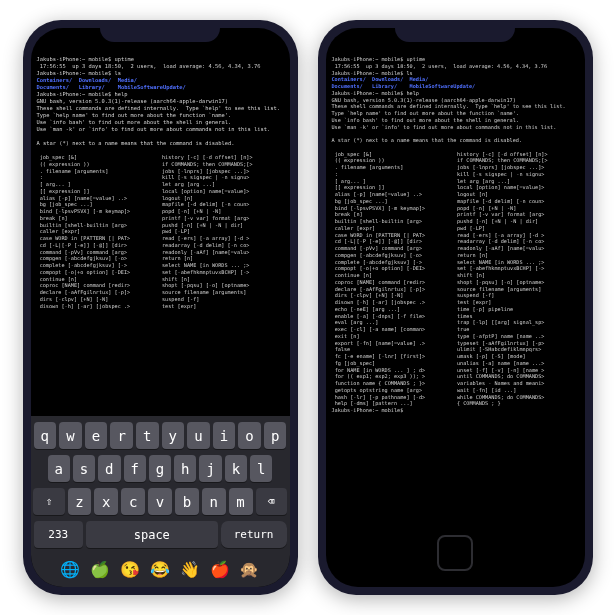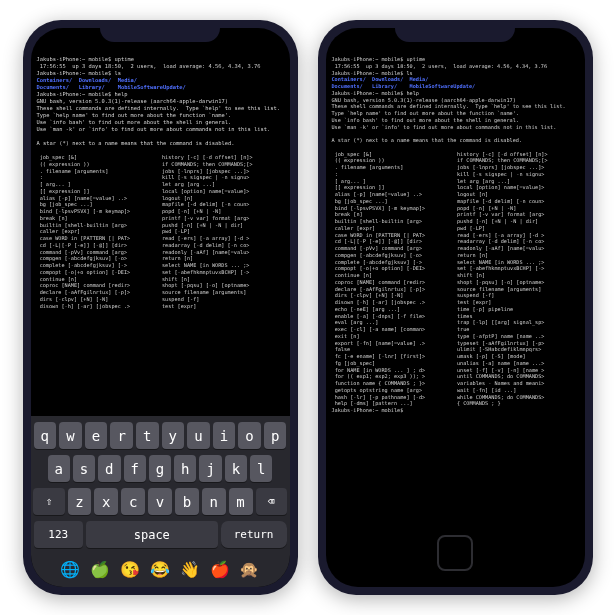--- a/index.html
+++ b/index.html
@@ -203,21 +203,21 @@
         <div class="key">z</div>
         <div class="key">x</div>
         <div class="key">c</div>
         <div class="key">v</div>
         <div class="key">b</div>
         <div class="key">n</div>
         <div class="key">m</div>
         <div class="key dark backspace">⌫</div>
       </div>
       <div class="key-row">
-        <div class="key dark num">123</div>
+        <div class="key dark num">233</div>
         <div class="key dark space">space</div>
         <div class="key dark return">return</div>
       </div>
       <div class="emoji-bar">
         <span>🌐</span>
         <span>🍏</span>
         <span>😘</span>
         <span>😂</span>
         <span>👋</span>
         <span>🍎</span>

